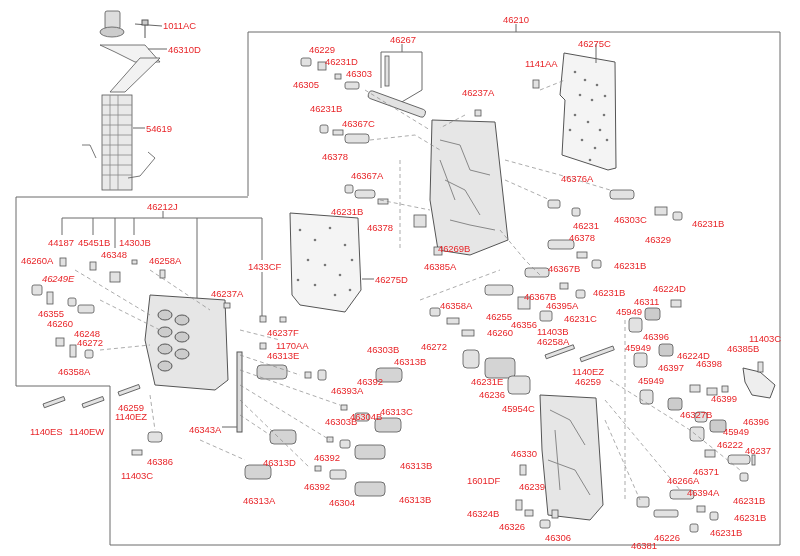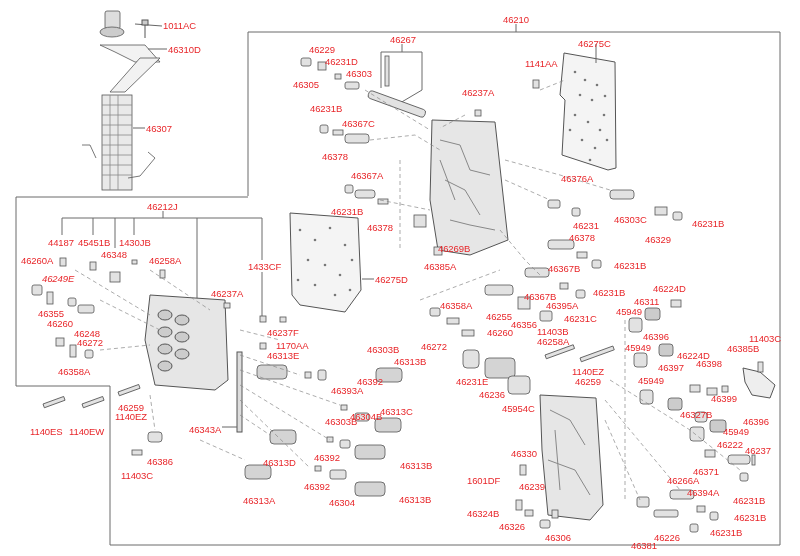--- a/index.html
+++ b/index.html
@@ -282,21 +282,21 @@
       <polyline points="610,380 690,430 740,470"></polyline>
         <polyline points="605,400 680,490"></polyline>
       <polyline points="605,420 640,500"></polyline>
         <polyline points="625,320 625,500"></polyline>
     </g>
   </svg>
 
   <div id="labels">
       <span class="lbl" style="left: 163px; top: 21px;">1011AC</span>
       <span class="lbl" style="left: 168px; top: 45px;">46310D</span>
-      <span class="lbl" style="left: 146px; top: 124px;">46307</span>
+      <span class="lbl" style="left: 146px; top: 124px;">54619</span>
       <span class="lbl" style="left: 503px; top: 15px;">46210</span>
       <span class="lbl" style="left: 390px; top: 35px;">46267</span>
       <span class="lbl" style="left: 309px; top: 45px;">46229</span>
       <span class="lbl" style="left: 325px; top: 57px;">46231D</span>
       <span class="lbl" style="left: 346px; top: 69px;">46303</span>
       <span class="lbl" style="left: 293px; top: 80px;">46305</span>
       <span class="lbl" style="left: 525px; top: 59px;">1141AA</span>
       <span class="lbl" style="left: 578px; top: 39px;">46275C</span>
       <span class="lbl" style="left: 462px; top: 88px;">46237A</span>
       <span class="lbl" style="left: 310px; top: 104px;">46231B</span>
@@ -322,21 +322,21 @@
       <span class="lbl" style="left: 486px; top: 312px;">46255</span>
       <span class="lbl" style="left: 511px; top: 320px;">46356</span>
       <span class="lbl" style="left: 564px; top: 314px;">46231C</span>
       <span class="lbl" style="left: 440px; top: 301px;">46358A</span>
       <span class="lbl" style="left: 487px; top: 328px;">46260</span>
       <span class="lbl" style="left: 421px; top: 342px;">46272</span>
       <span class="lbl" style="left: 537px; top: 327px;">11403B</span>
       <span class="lbl" style="left: 537px; top: 337px;">46258A</span>
       <span class="lbl" style="left: 572px; top: 367px;">1140EZ</span>
       <span class="lbl" style="left: 575px; top: 377px;">46259</span>
-      <span class="lbl" style="left: 456px; top: 377px;">46231E</span>
+      <span class="lbl" style="left: 471px; top: 377px;">46231E</span>
       <span class="lbl" style="left: 479px; top: 390px;">46236</span>
       <span class="lbl" style="left: 502px; top: 404px;">45954C</span>
       <span class="lbl" style="left: 653px; top: 284px;">46224D</span>
       <span class="lbl" style="left: 634px; top: 297px;">46311</span>
       <span class="lbl" style="left: 616px; top: 307px;">45949</span>
       <span class="lbl" style="left: 643px; top: 332px;">46396</span>
       <span class="lbl" style="left: 625px; top: 343px;">45949</span>
       <span class="lbl" style="left: 677px; top: 351px;">46224D</span>
       <span class="lbl" style="left: 658px; top: 363px;">46397</span>
       <span class="lbl" style="left: 696px; top: 359px;">46398</span>

